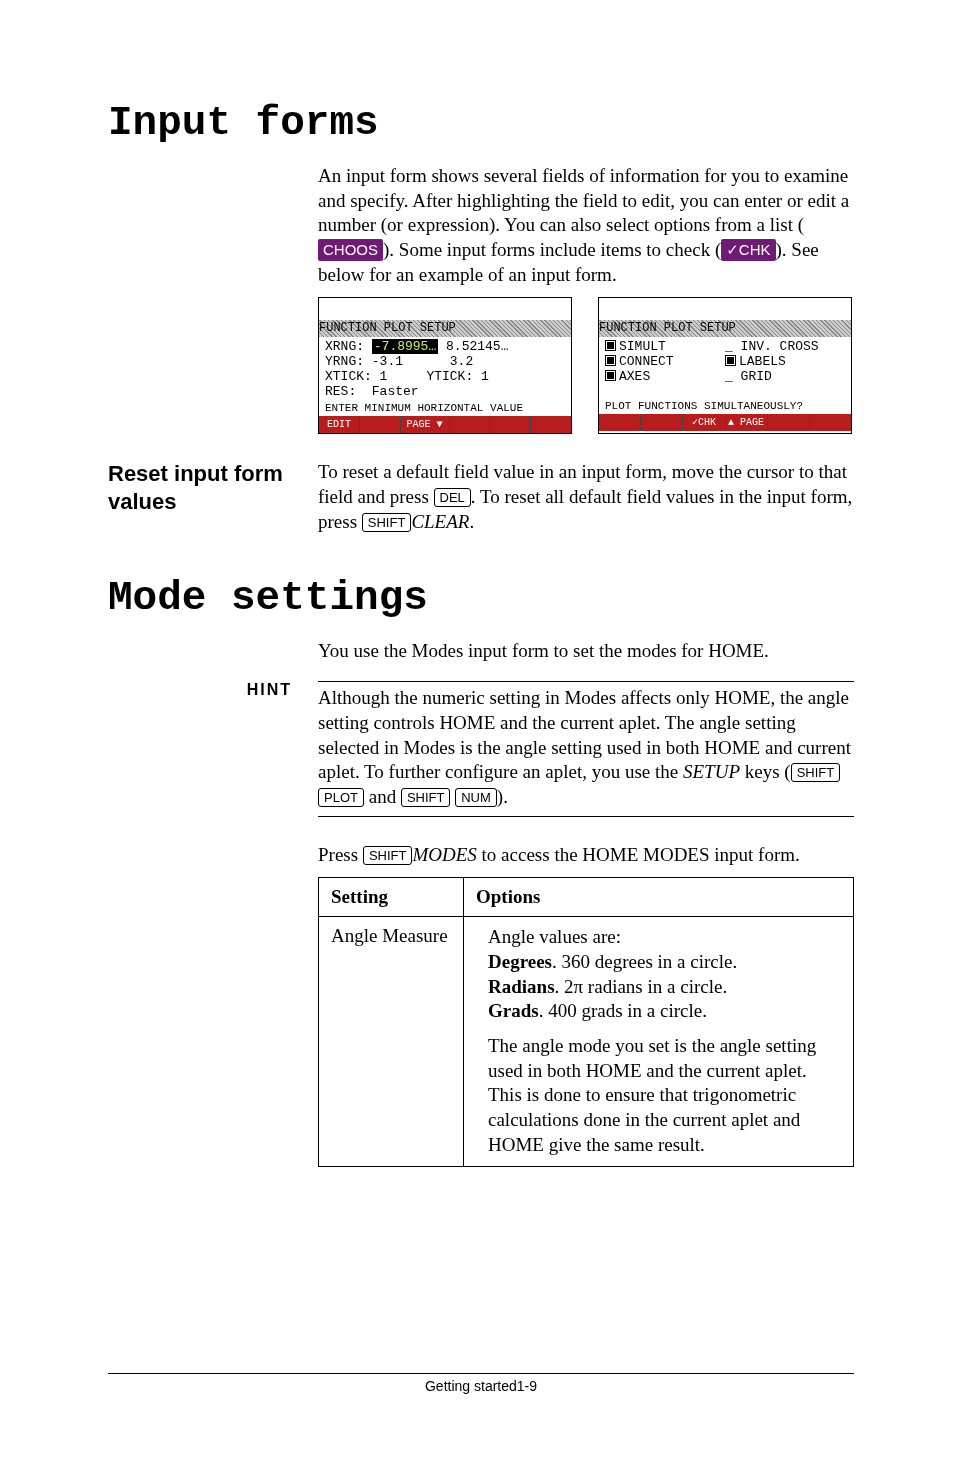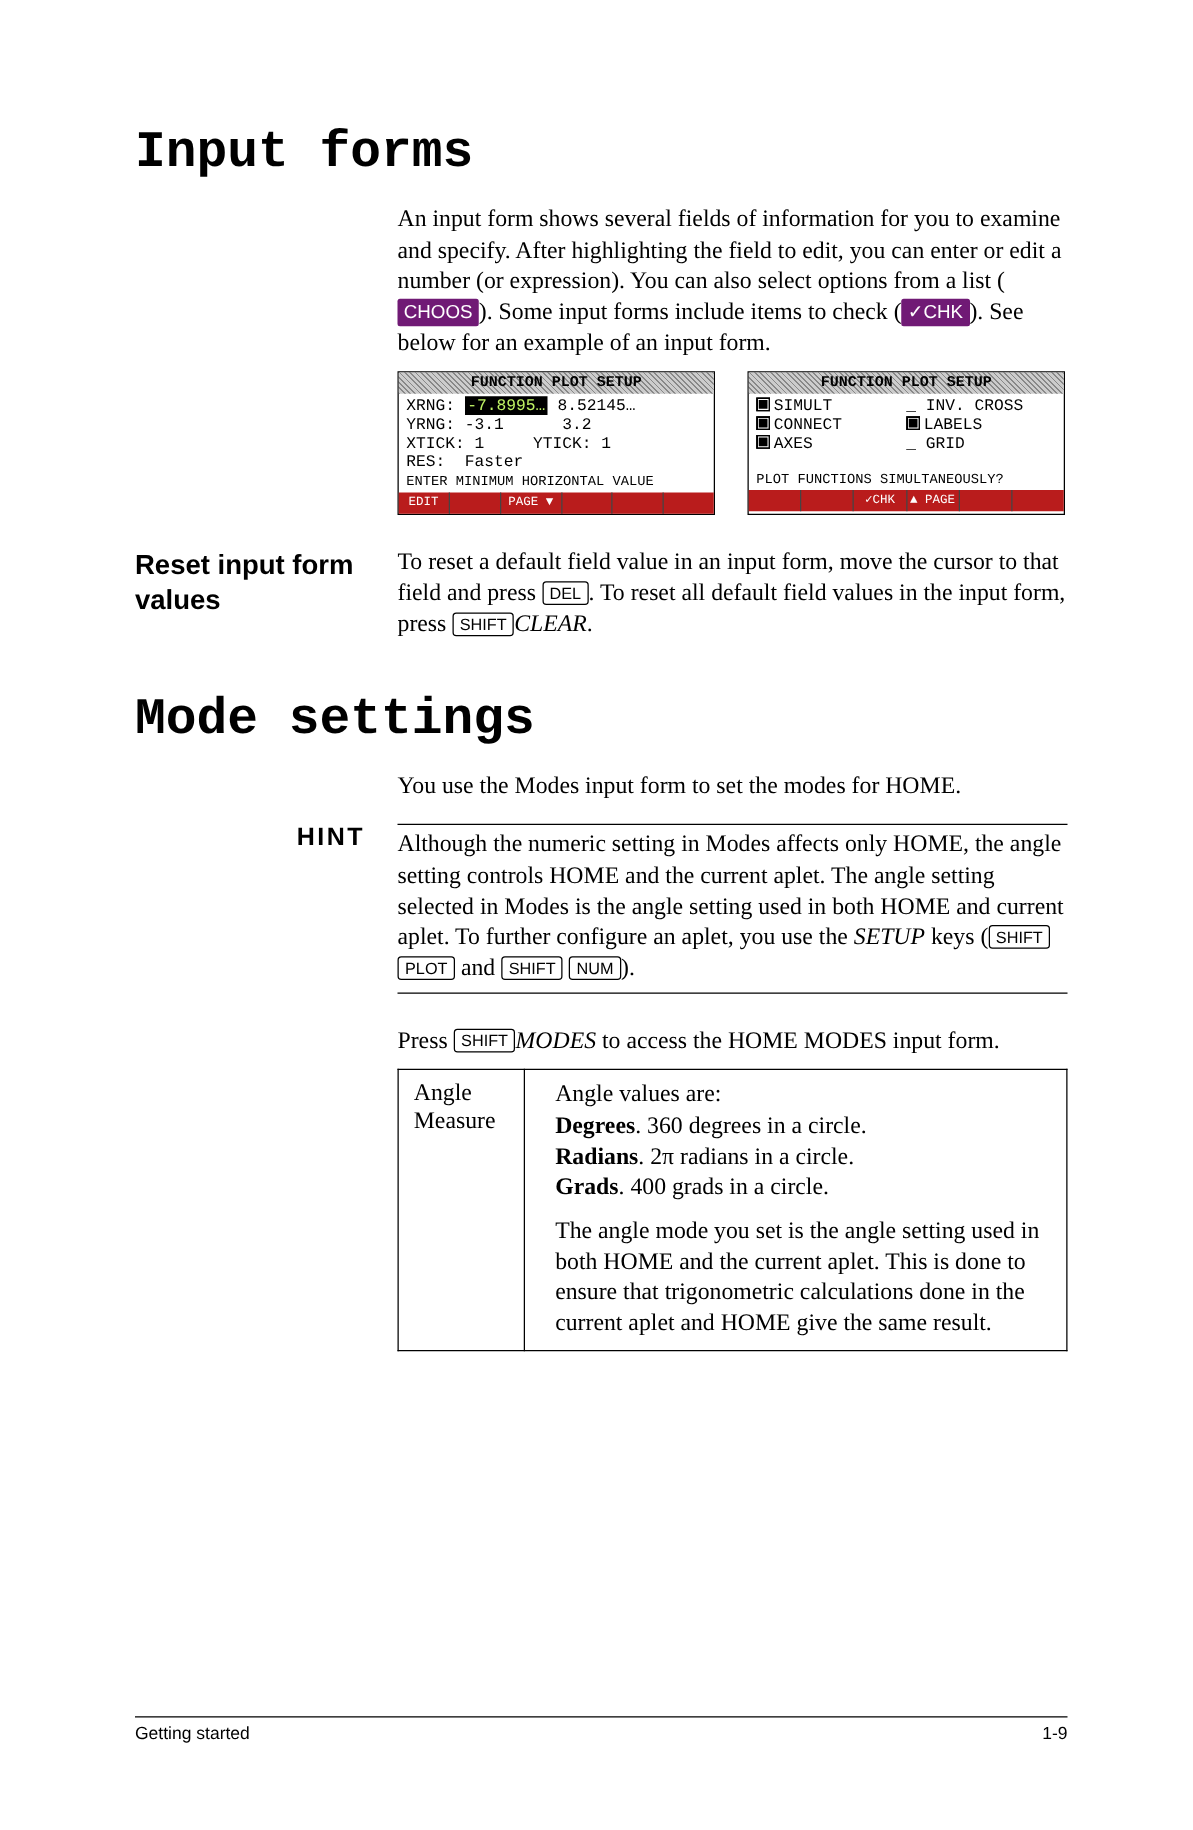--- a/index.html
+++ b/index.html
@@ -40,21 +40,21 @@
   .side-heading {
     font-family: Arial, Helvetica, sans-serif;
     font-weight: 700;
     font-size: 22px;
     line-height: 1.25;
   }
   .hint-label {
     font-family: Arial, Helvetica, sans-serif;
     font-weight: 700;
     letter-spacing: 2px;
-    font-size: 20px;
+    font-size: 16px;
     text-align: right;
     padding-right: 18px;
   }
   p.body {
     margin: 0 0 10px 0;
     font-size: 19px;
     line-height: 1.3;
   }
   .keycap {
     display: inline-block;
@@ -88,24 +88,24 @@
     width: 252px;
     border: 1px solid #000;
     font-family: "Courier New", monospace;
     font-size: 13px;
     line-height: 15px;
     background: #fff;
   }
   .lcd-title {
     background: repeating-linear-gradient(45deg, #888 0 1px, #ccc 1px 3px);
     color: #000;
-    text-align: center;
-    font-weight: bold;
+    font-weight: normal;
     padding: 1px 0;
     font-size: 12px;
+    margin-top: 22px;
   }
   .lcd-body {
     padding: 2px 6px 2px 6px;
     min-height: 58px;
   }
   .lcd-body .line { white-space: pre; }
   .hl { background: #000; color: #bef264; padding: 0 2px; }
   .lcd-prompt {
     padding: 0 6px;
     font-size: 11px;
@@ -163,21 +163,21 @@
   .footer {
     position: absolute;
     left: 108px;
     right: 100px;
     bottom: 70px;
     border-top: 1px solid #000;
     padding-top: 4px;
     font-family: Arial, Helvetica, sans-serif;
     font-size: 14px;
     display: flex;
-    justify-content: space-between;
+    justify-content: center;
   }
   .twocol { display: flex; }
   .twocol > div { flex: 1; }
 </style>
 </head>
 <body>
 
 <div class="page">
 
   <h1>Input forms</h1>
@@ -275,20 +275,24 @@
 
   <div class="row">
     <div class="left-col"></div>
     <div class="right-col">
       <p class="body">
         <span>Press </span><span class="keycap">SHIFT</span><span class="ital">MODES</span><span> to access the HOME MODES input form.</span>
       </p>
 
       <table class="opts">
         <tbody>
+            <tr>
+          <th style="width:120px;">Setting</th>
+          <th>Options</th>
+        </tr>
         <tr>
           <td>Angle Measure</td>
           <td class="options">
             <p>
               <span>Angle values are:</span><br>
               <b>Degrees</b><span>. 360 degrees in a circle.</span><br>
               <b>Radians</b><span>. 2π radians in a circle.</span><br>
               <b>Grads</b><span>. 400 grads in a circle.</span>
             </p>
             <p>The angle mode you set is the angle setting used in both HOME and the current aplet. This is done to ensure that trigonometric calculations done in the current aplet and HOME give the same result.</p>

